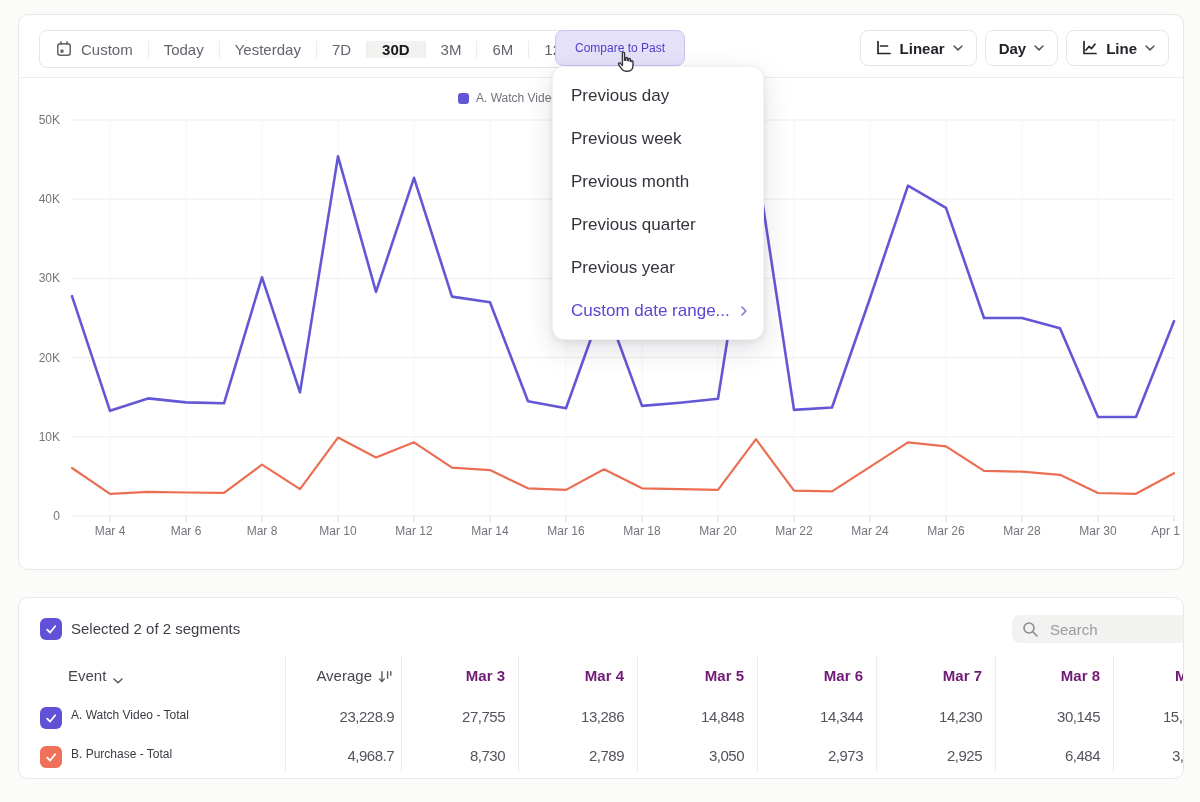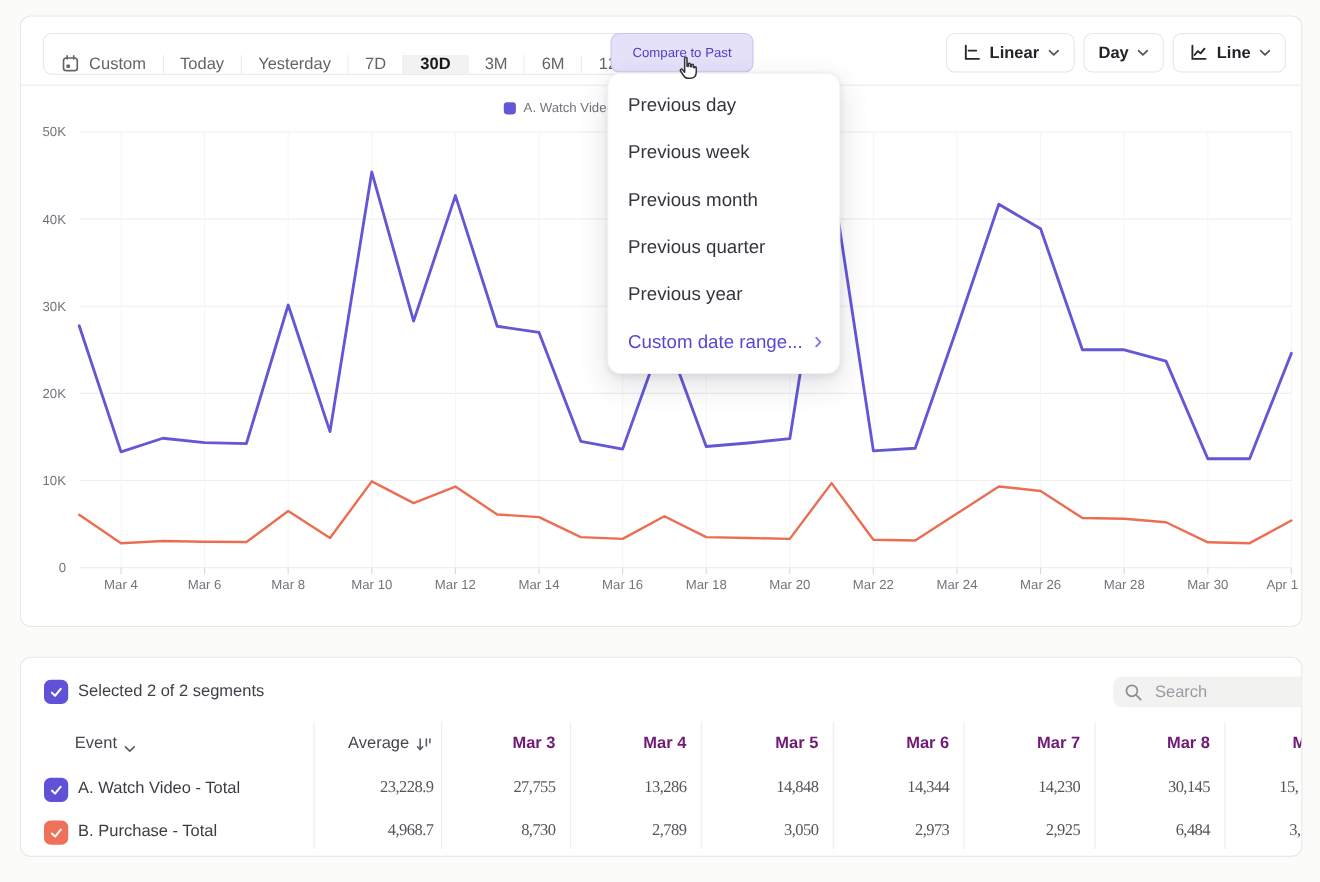--- a/index.html
+++ b/index.html
@@ -3,21 +3,21 @@
 <meta charset="utf-8">
 <style>
   html,body{margin:0;padding:0;background:#fbfbfa;}
   .page{position:relative;width:1200px;height:802px;background:#fbfbfa;
         font-family:"Liberation Sans",sans-serif;overflow:hidden;}
   .card{position:absolute;background:#fff;border:1px solid #e8e8e6;border-radius:10px;}
   .chart-card{left:18px;top:14px;width:1164px;height:554px;overflow:hidden;}
   .table-card{left:18px;top:597px;width:1164px;height:180px;overflow:hidden;}
 
   
-  .segmented{position:absolute;left:20px;top:15px;height:36px;display:flex;align-items:flex-end;
+  .segmented{position:absolute;left:20px;top:15px;height:36px;display:flex;align-items:center;
              border:1px solid #e6e6e4;border-radius:8px;overflow:hidden;background:#fff;}
   .seg-item{display:flex;align-items:center;gap:8px;padding:0 15px;font-size:15px;color:#63636c;
             border-left:1px solid #ececea;cursor:pointer;white-space:nowrap;}
   .seg-item:first-child{border-left:none;}
   .seg-item.sel{background:#f2f2f1;color:#18181e;font-weight:700;}
   .compare-btn{position:absolute;left:536px;top:15px;height:36px;padding:0 19px;
                background:#e5e1f9;border:1.5px solid #c9c2f2;border-radius:8px;
                color:#4c3ec9;font-size:12px;font-weight:400;font-family:inherit;cursor:pointer;}
   .right-ctls{position:absolute;right:14px;top:15px;display:flex;gap:8px;}
   .ctl-btn{height:36px;display:flex;align-items:center;gap:8px;padding:0 13px;background:#fff;
@@ -56,22 +56,22 @@
                 color:#3f3f47;width:130px;}
   .search input::placeholder{color:#9b9ba3;}
   .col-sep{position:absolute;top:58px;height:116px;width:1px;background:#ededec;}
   .hdr{position:absolute;font-size:15px;font-weight:700;color:#701a75;}
   .hdr-light{font-weight:500;color:#46464f;}
   .colcell{position:absolute;width:100px;text-align:right;}
   .cavg{position:absolute;left:220px;width:155px;text-align:right;}
   .r-h{top:69px;} .r-1{top:110px;} .r-2{top:149px;}
   .c0{left:386px;} .c1{left:505px;} .c2{left:625px;} .c3{left:744px;} .c4{left:863px;} .c5{left:981px;}
   .cpart{position:absolute;white-space:nowrap;}
-  .num{font-family:Liberation Serif, serif;font-size:15px;color:#54545d;letter-spacing:-.5px;}
-  .row-name{position:absolute;left:52px;font-size:15px;color:#3b3b44;}
+  .num{font-family:Liberation Sans, sans-serif;font-size:15px;color:#54545d;letter-spacing:-.5px;}
+  .row-name{position:absolute;left:52px;font-size:12px;color:#3b3b44;}
   .evt-hdr{position:absolute;left:49px;display:flex;align-items:flex-end;gap:7px;cursor:pointer;}
   .avg-flex{display:flex;justify-content:flex-end;align-items:flex-end;gap:6px;cursor:pointer;}
 </style>
 </head>
 <body>
 
 <div class="page">
 
   <section class="card chart-card">
 

